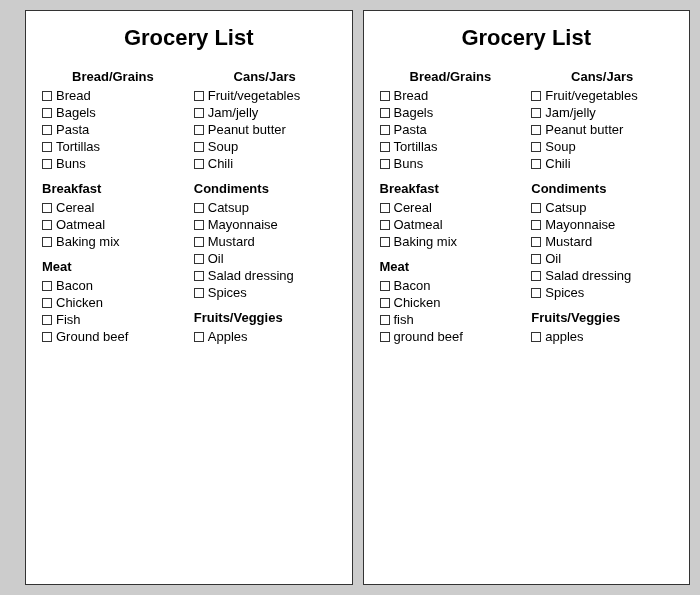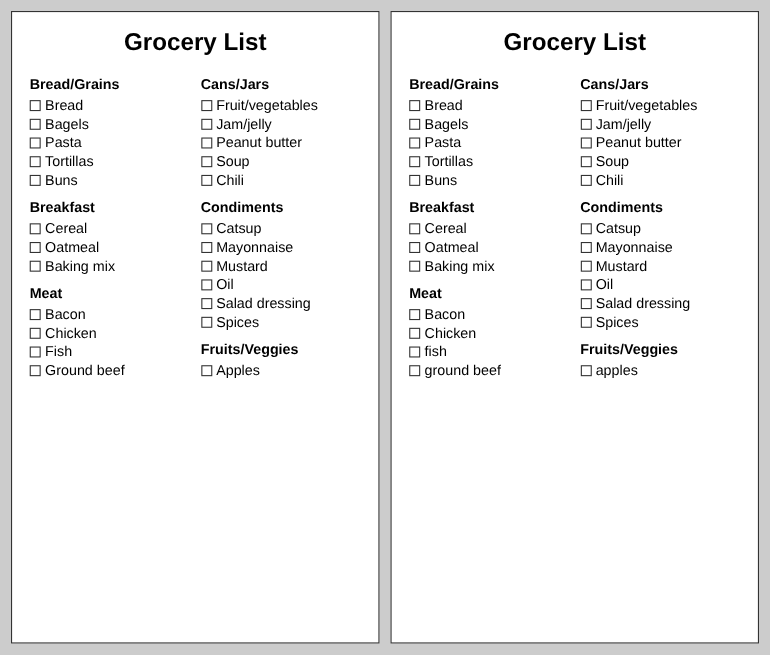--- a/index.html
+++ b/index.html
@@ -13,20 +13,21 @@
       font-family: Arial, sans-serif;
     }
     .page-wrapper {
       display: flex;
       gap: 10px;
       padding: 10px;
       width: 700px;
       height: 595px;
       background: #ccc;
       align-items: flex-start;
+      margin-left: 15px;
     }
     .grocery-card {
       background: white;
       border: 1px solid #333;
       flex: 1;
       padding: 14px 16px 14px 16px;
       height: 575px;
     }
     .card-title {
       text-align: center;
@@ -43,20 +44,21 @@
       flex: 1;
     }
     .section-title {
       font-weight: bold;
       font-size: 13px;
       margin-bottom: 4px;
       margin-top: 10px;
     }
     .section-title:first-child {
       margin-top: 0;
+      text-align: center;
     }
     .item {
       font-size: 13px;
       margin-bottom: 2px;
       display: flex;
       align-items: center;
       gap: 4px;
     }
     .checkbox {
       width: 10px;

